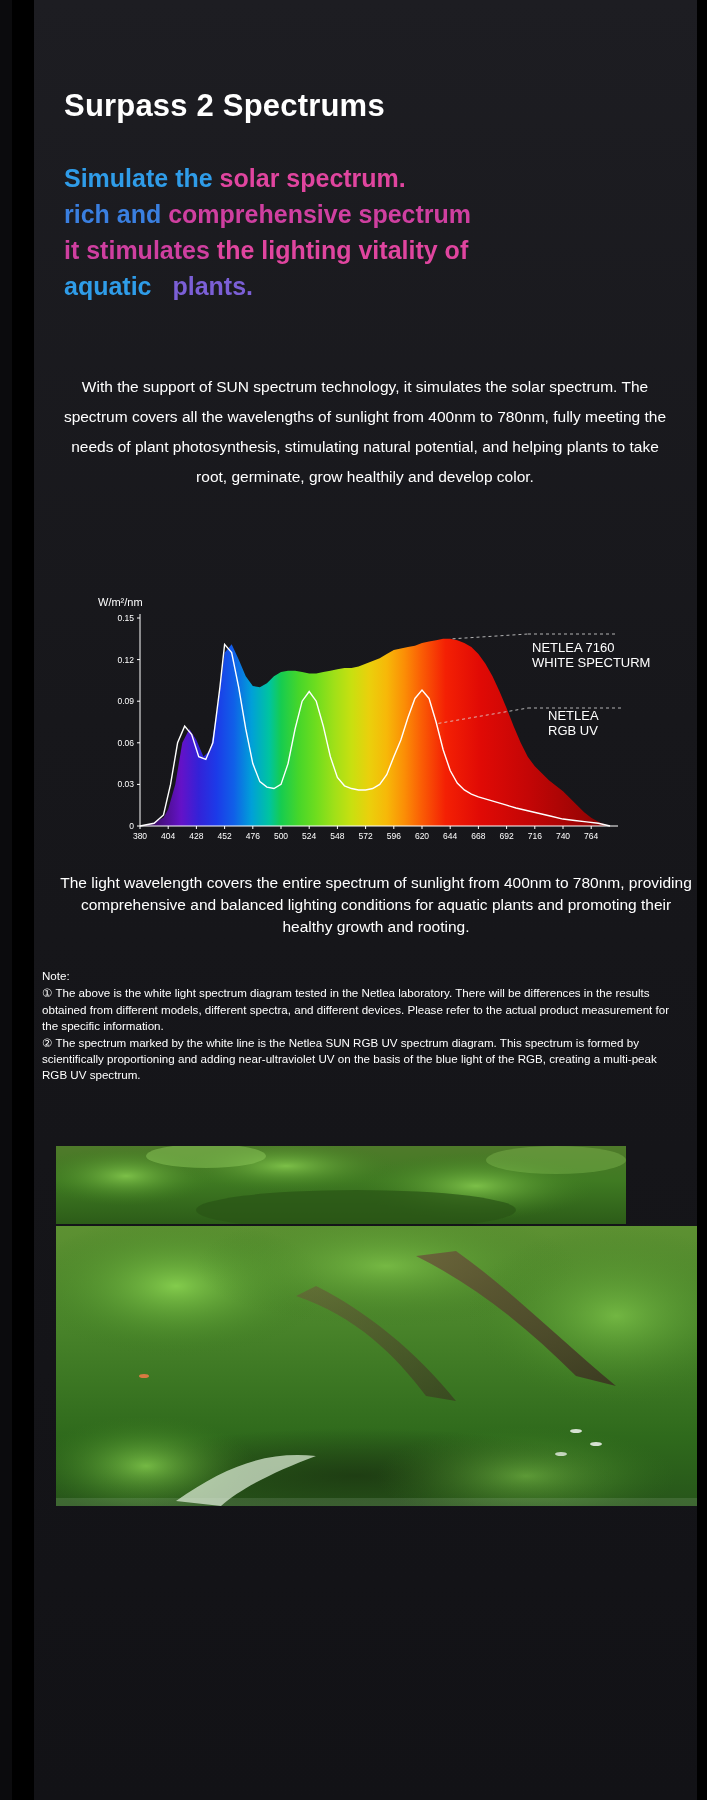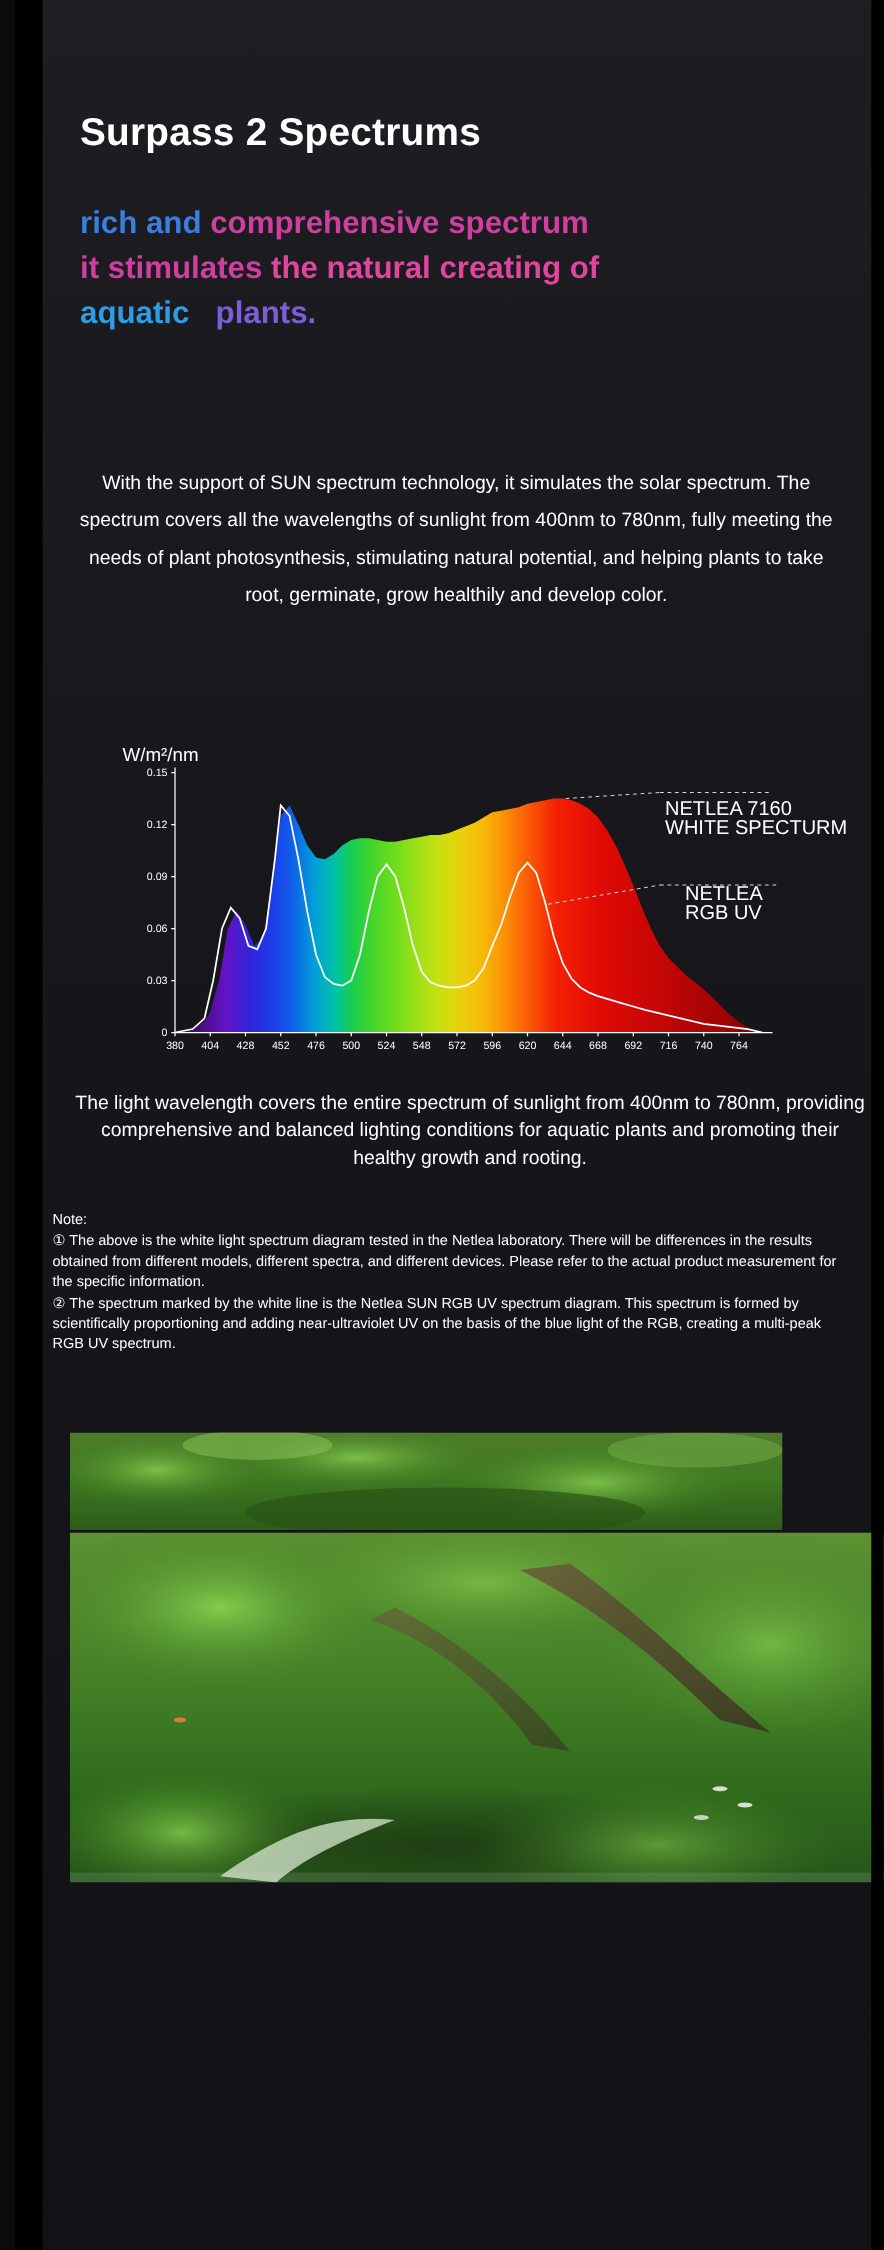--- a/index.html
+++ b/index.html
@@ -40,23 +40,23 @@
   .headline .l4 .a{color:#2f9ce8;}
   .headline .l4 .b{color:#7b5fd6;margin-left:14px;}
 
   .para{
     position:absolute;left:24px;top:372px;width:614px;
     text-align:center;color:#ffffff;font-size:15.5px;line-height:30px;
   }
 
   
   .chart-wrap{position:absolute;left:44px;top:596px;width:580px;height:266px;}
-  .axis-unit{position:absolute;left:20px;top:0;color:#fff;font-size:15px;}
+  .axis-unit{position:absolute;left:20px;top:0;color:#fff;font-size:11px;}
   .callout{
-    position:absolute;color:#ffffff;font-size:16px;line-height:15px;
+    position:absolute;color:#ffffff;font-size:13px;line-height:15px;
   }
 
   .caption{
     position:absolute;left:12px;top:872px;width:640px;text-align:center;
     color:#ffffff;font-size:15.5px;line-height:22px;margin-left:10px;
   }
 
   .note{
     position:absolute;left:8px;top:968px;width:630px;
     color:#ffffff;font-size:11.6px;line-height:16.4px;
@@ -74,25 +74,28 @@
 </style>
 </head>
 <body>
 
 <div class="page">
   <div class="inner">
 
     <h1 class="title">Surpass 2 Spectrums</h1>
 
     <div class="headline">
+      <div class="l1">
+        <span class="a">Simulate the</span><span class="b"> solar spectrum.</span>
+      </div>
       <div class="l2">
         <span class="a">rich and </span><span class="b">comprehensive spectrum</span>
       </div>
       <div class="l3">
-        <span class="a">it stimulates</span><span class="b"> the natural creating of</span>
+        <span class="a">it stimulates</span><span class="b"> the lighting vitality of</span>
       </div>
       <div class="l4">
         <span class="a">aquatic</span><span class="b"> plants.</span>
       </div>
     </div>
 
     <div class="para">With the support of SUN spectrum technology, it simulates the solar spectrum. The spectrum covers all the wavelengths of sunlight from 400nm to 780nm, fully meeting the needs of plant photosynthesis, stimulating natural potential, and helping plants to take root, germinate, grow healthily and develop color.</div>
 
     <div class="chart-wrap">
       <div class="axis-unit">W/m²/nm</div>

